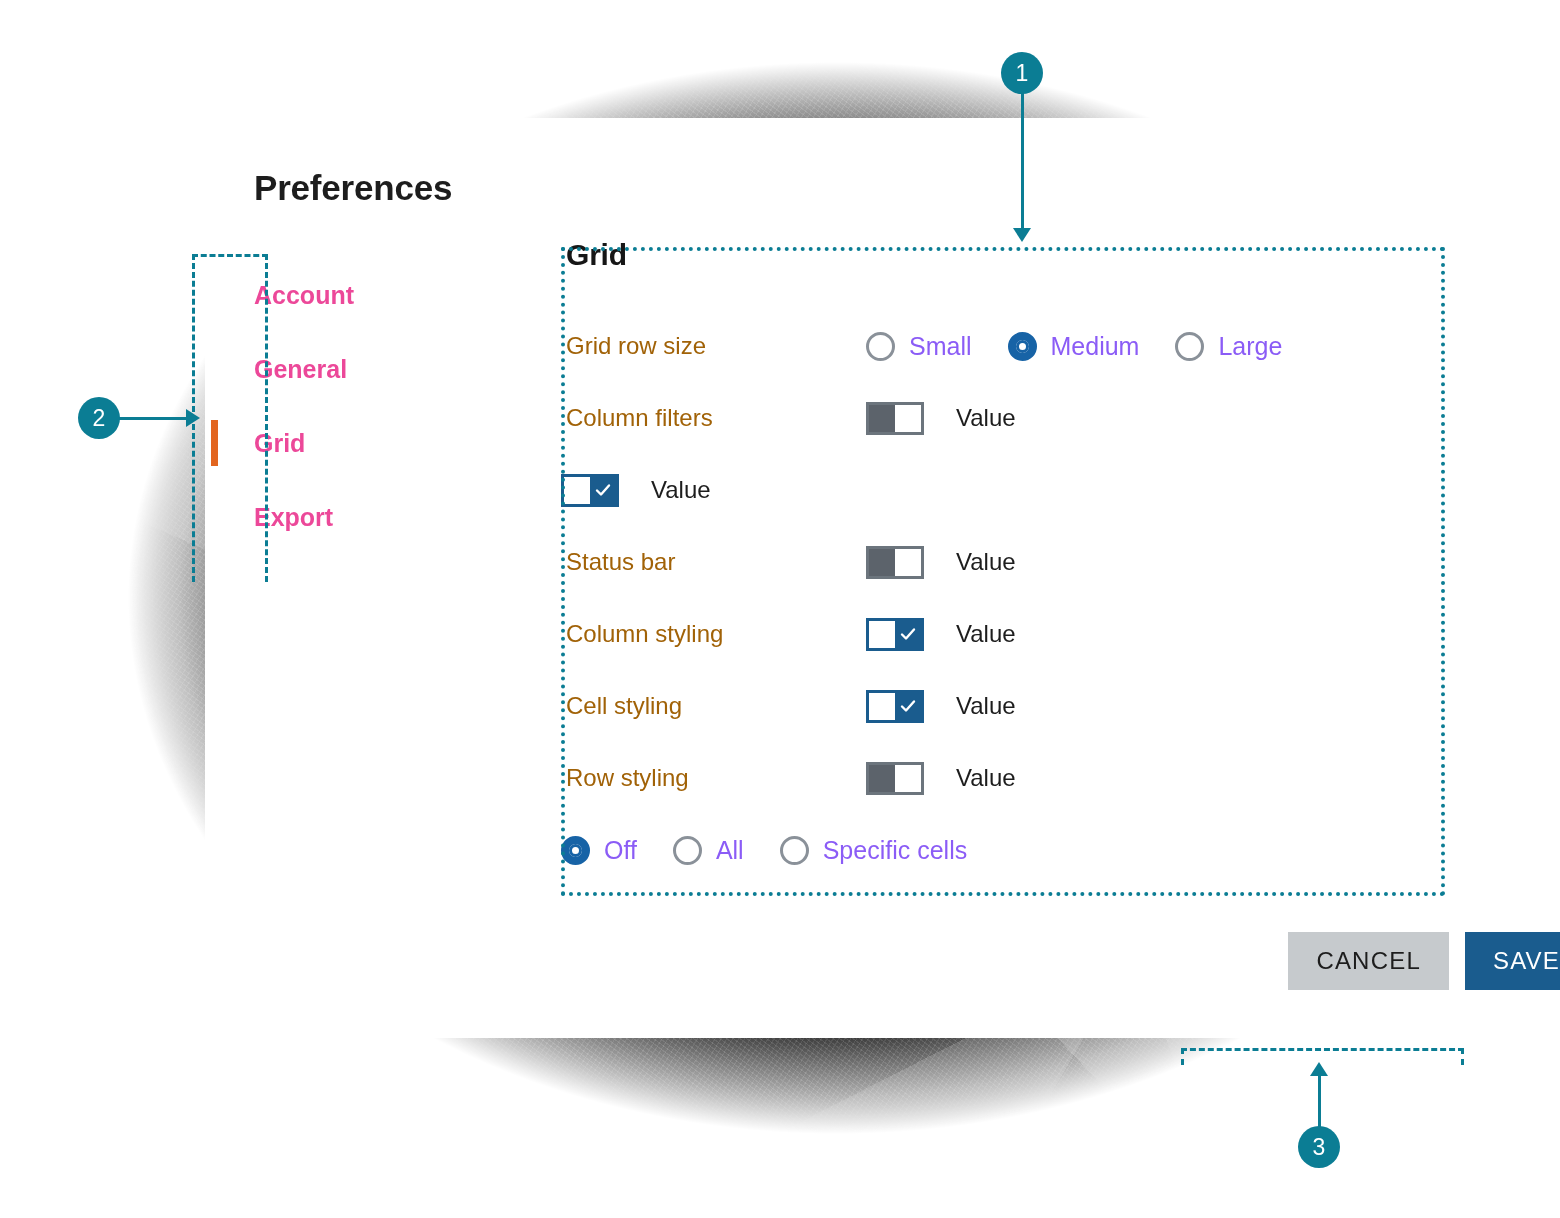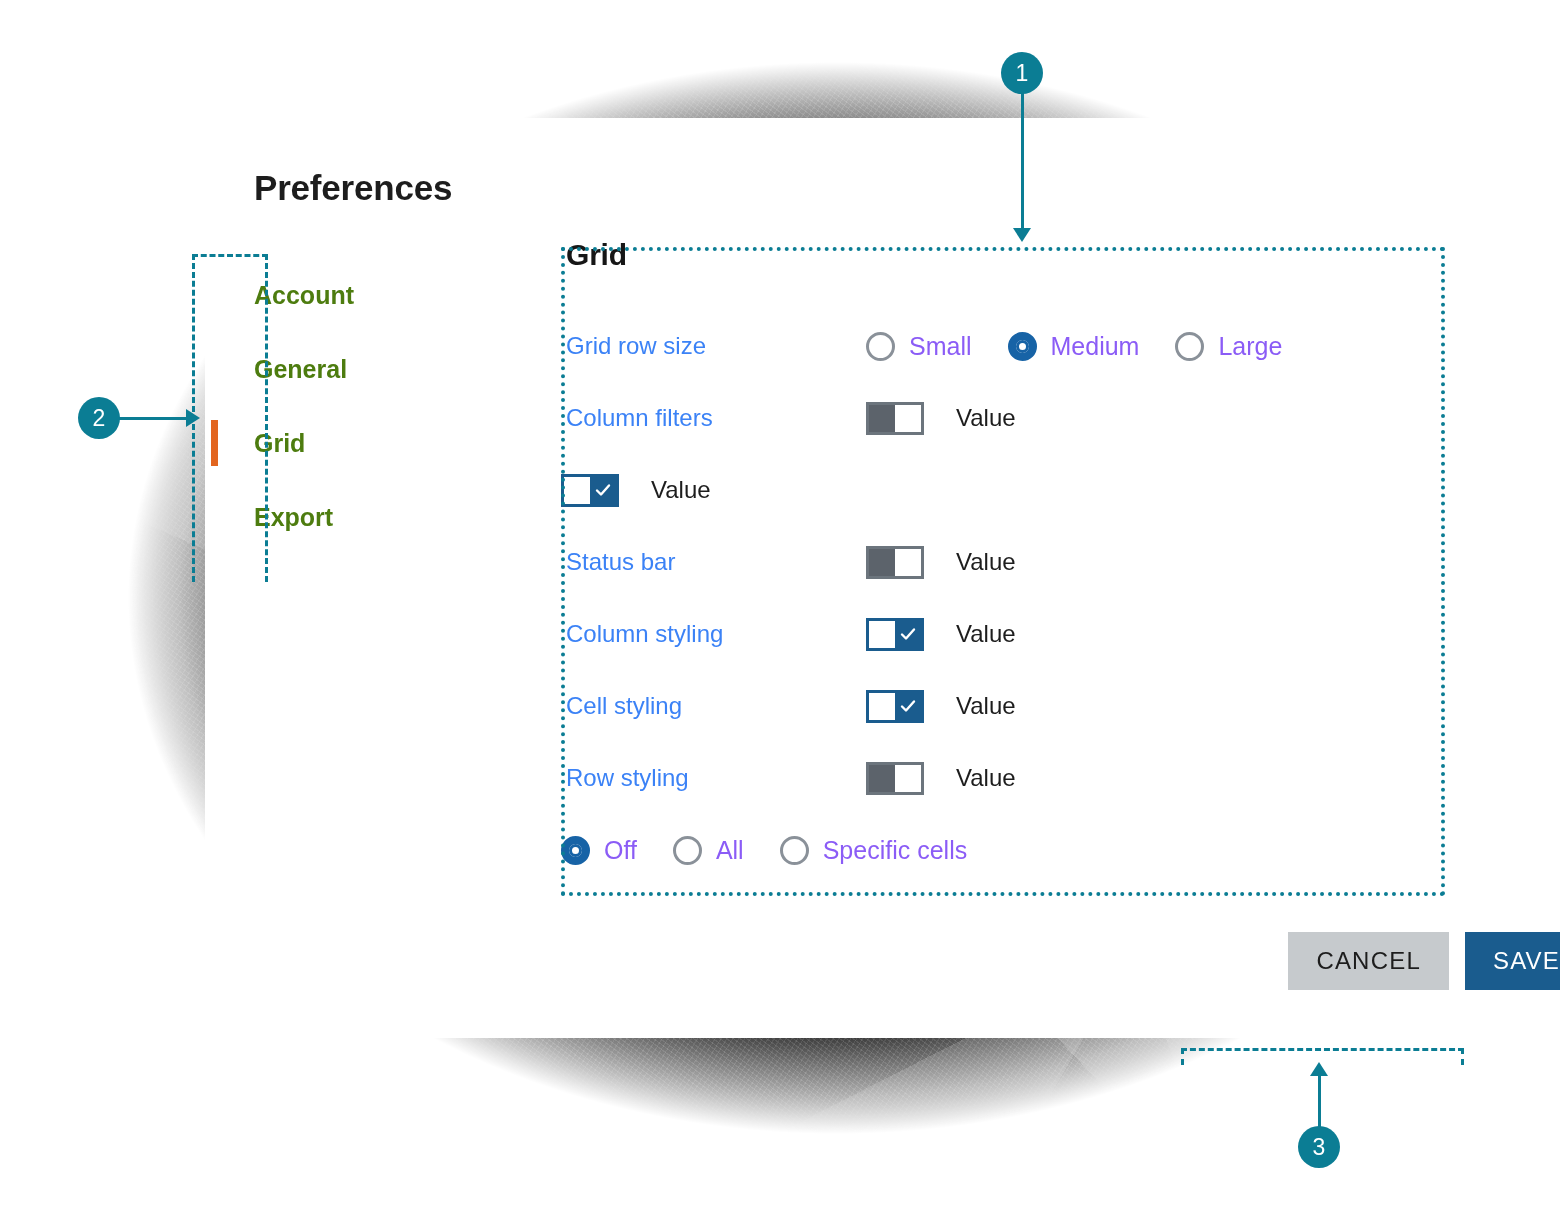--- a/index.html
+++ b/index.html
@@ -80,21 +80,21 @@
     width: 300px;
   }
   .nav-item {
     position: relative;
     height: 74px;
     display: flex;
     align-items: center;
     padding-left: 49px;
     font-size: 25px;
     font-weight: bold;
-    color: #4d7c0f;
+    color: #ec4899;
     cursor: pointer;
   }
   .nav-item .active-bar {
     position: absolute;
     left: 6px;
     top: 14px;
     width: 7px;
     height: 46px;
     background: #e2651f;
     display: none;
@@ -117,21 +117,21 @@
   }
   .row {
     display: flex;
     align-items: center;
     height: 72px;
   }
   .row-label {
     width: 305px;
     flex: 0 0 305px;
     font-size: 24px;
-    color: #3b82f6;
+    color: #a16207;
     padding-left: 5px;
     box-sizing: border-box;
   }
   .row-control {
     display: flex;
     align-items: center;
   }
 
   
   .toggle {

